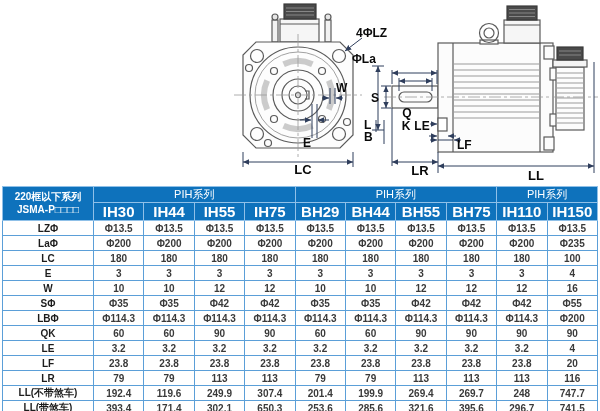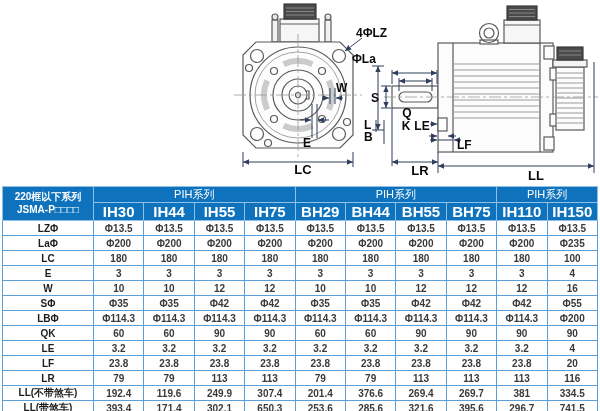--- a/index.html
+++ b/index.html
@@ -401,25 +401,25 @@
           <td>113</td>
           <td>116</td>
         </tr>
         <tr>
           <th>LL(不带煞车)</th>
           <td>192.4</td>
           <td>119.6</td>
           <td>249.9</td>
           <td>307.4</td>
           <td>201.4</td>
-          <td>376.6</td>
+          <td>199.9</td>
           <td>269.4</td>
           <td>269.7</td>
-          <td>381</td>
-          <td>334.5</td>
+          <td>248</td>
+          <td>747.7</td>
         </tr>
         <tr>
           <th>LL(带煞车)</th>
           <td>393.4</td>
           <td>171.4</td>
           <td>302.1</td>
           <td>650.3</td>
           <td>253.6</td>
           <td>285.6</td>
           <td>321.6</td>

